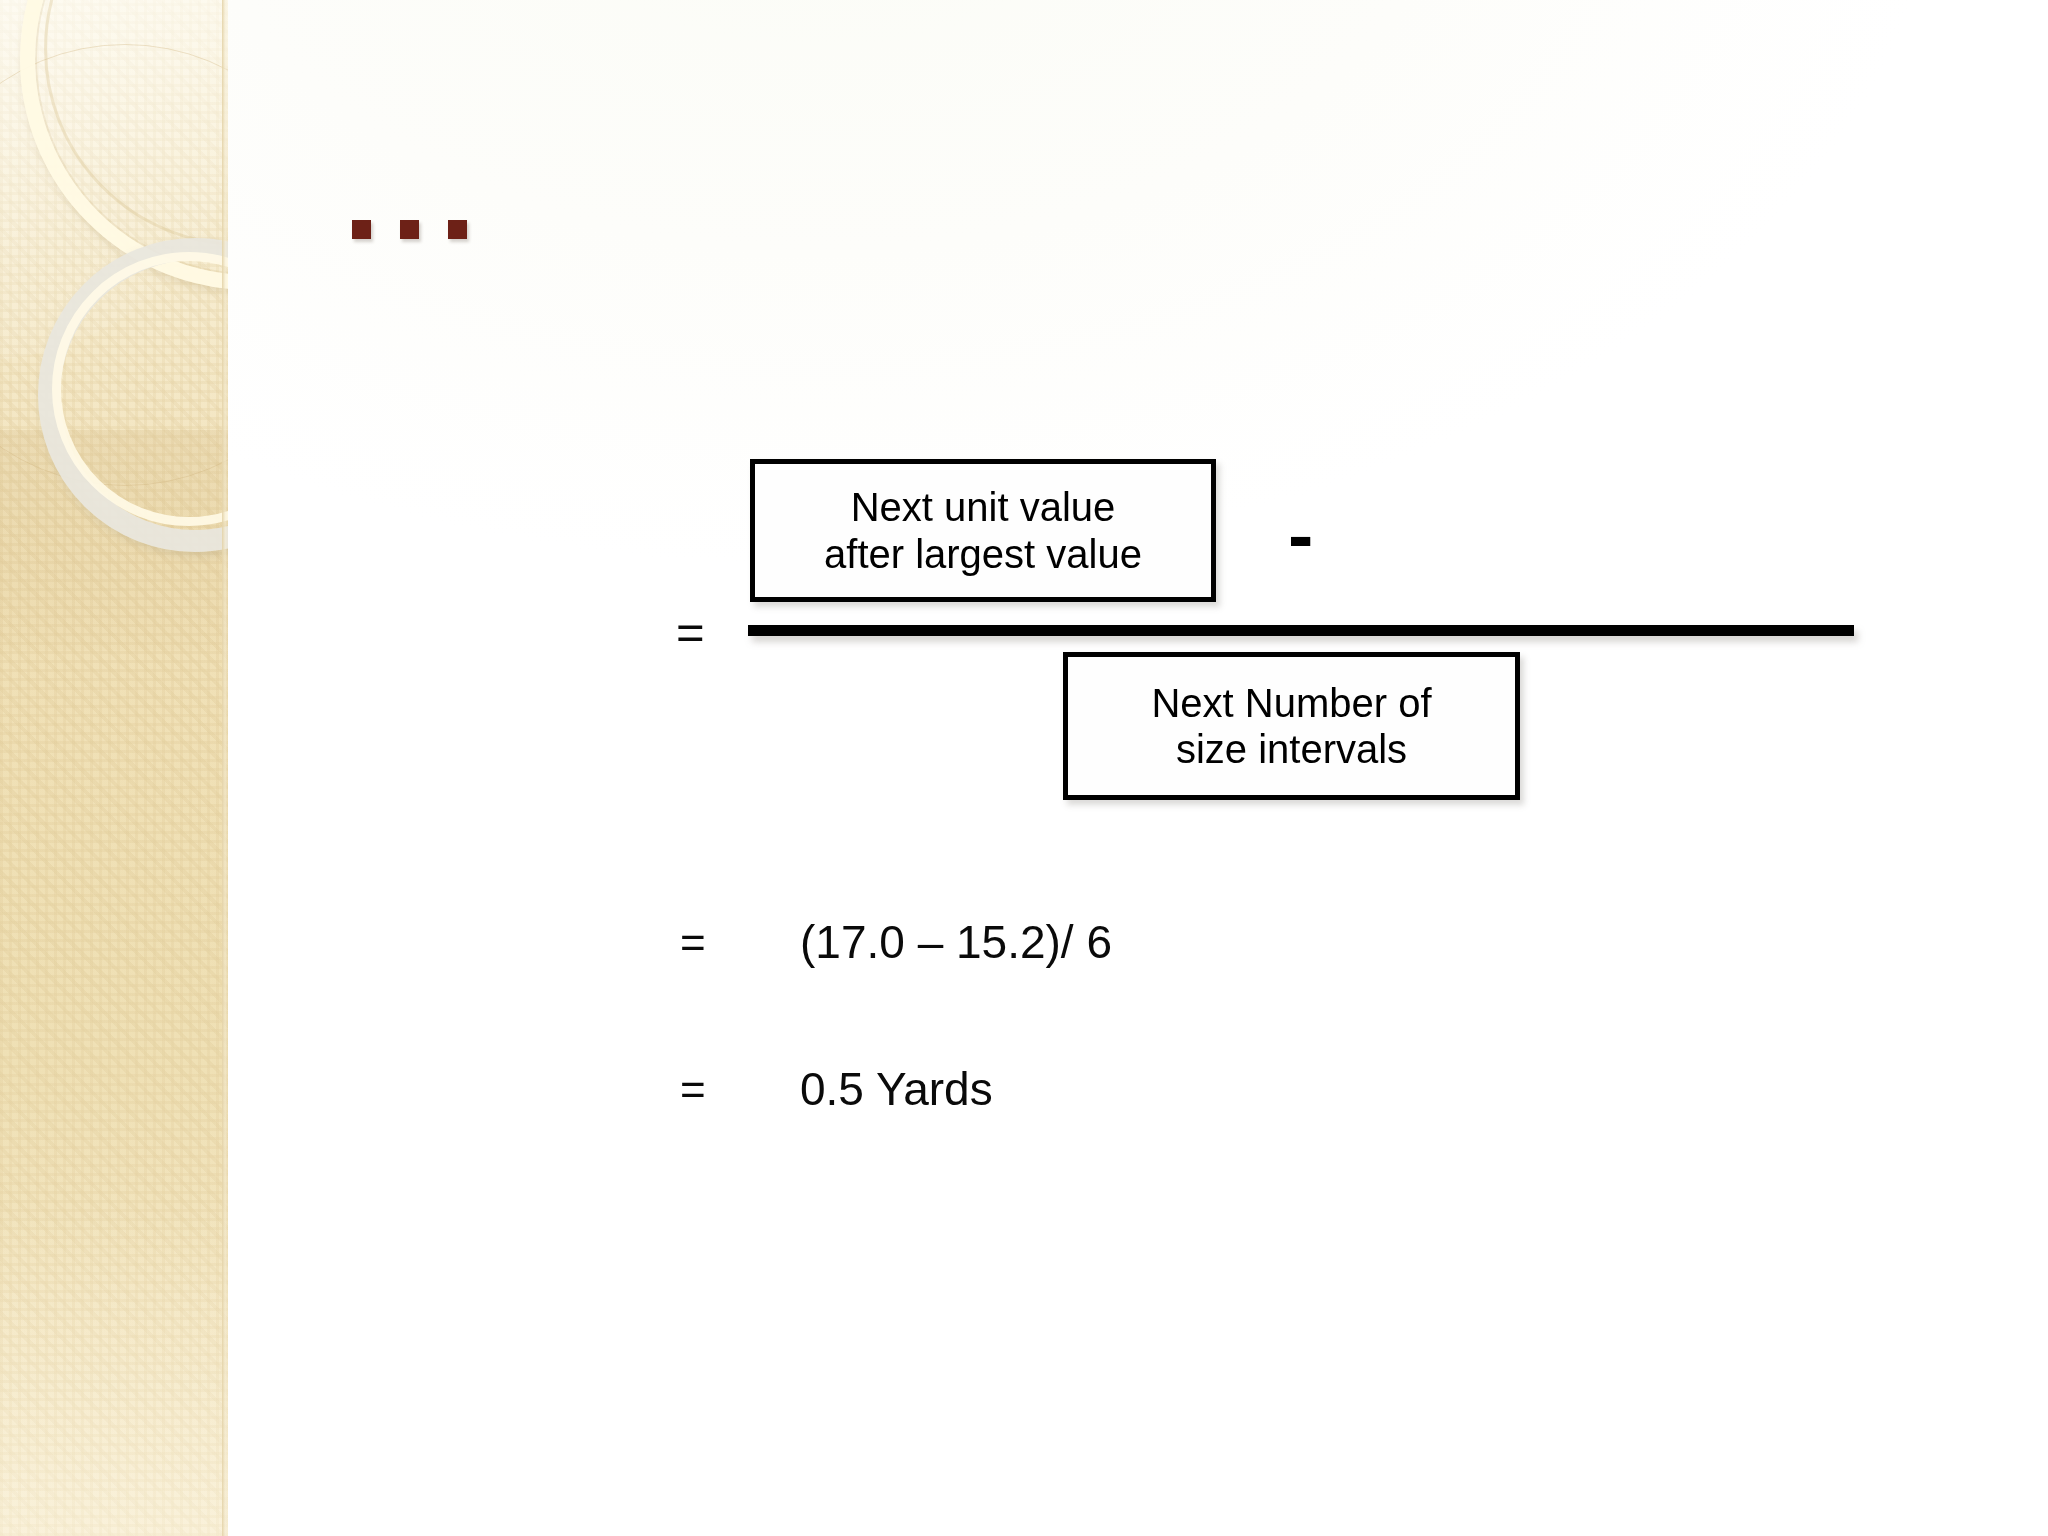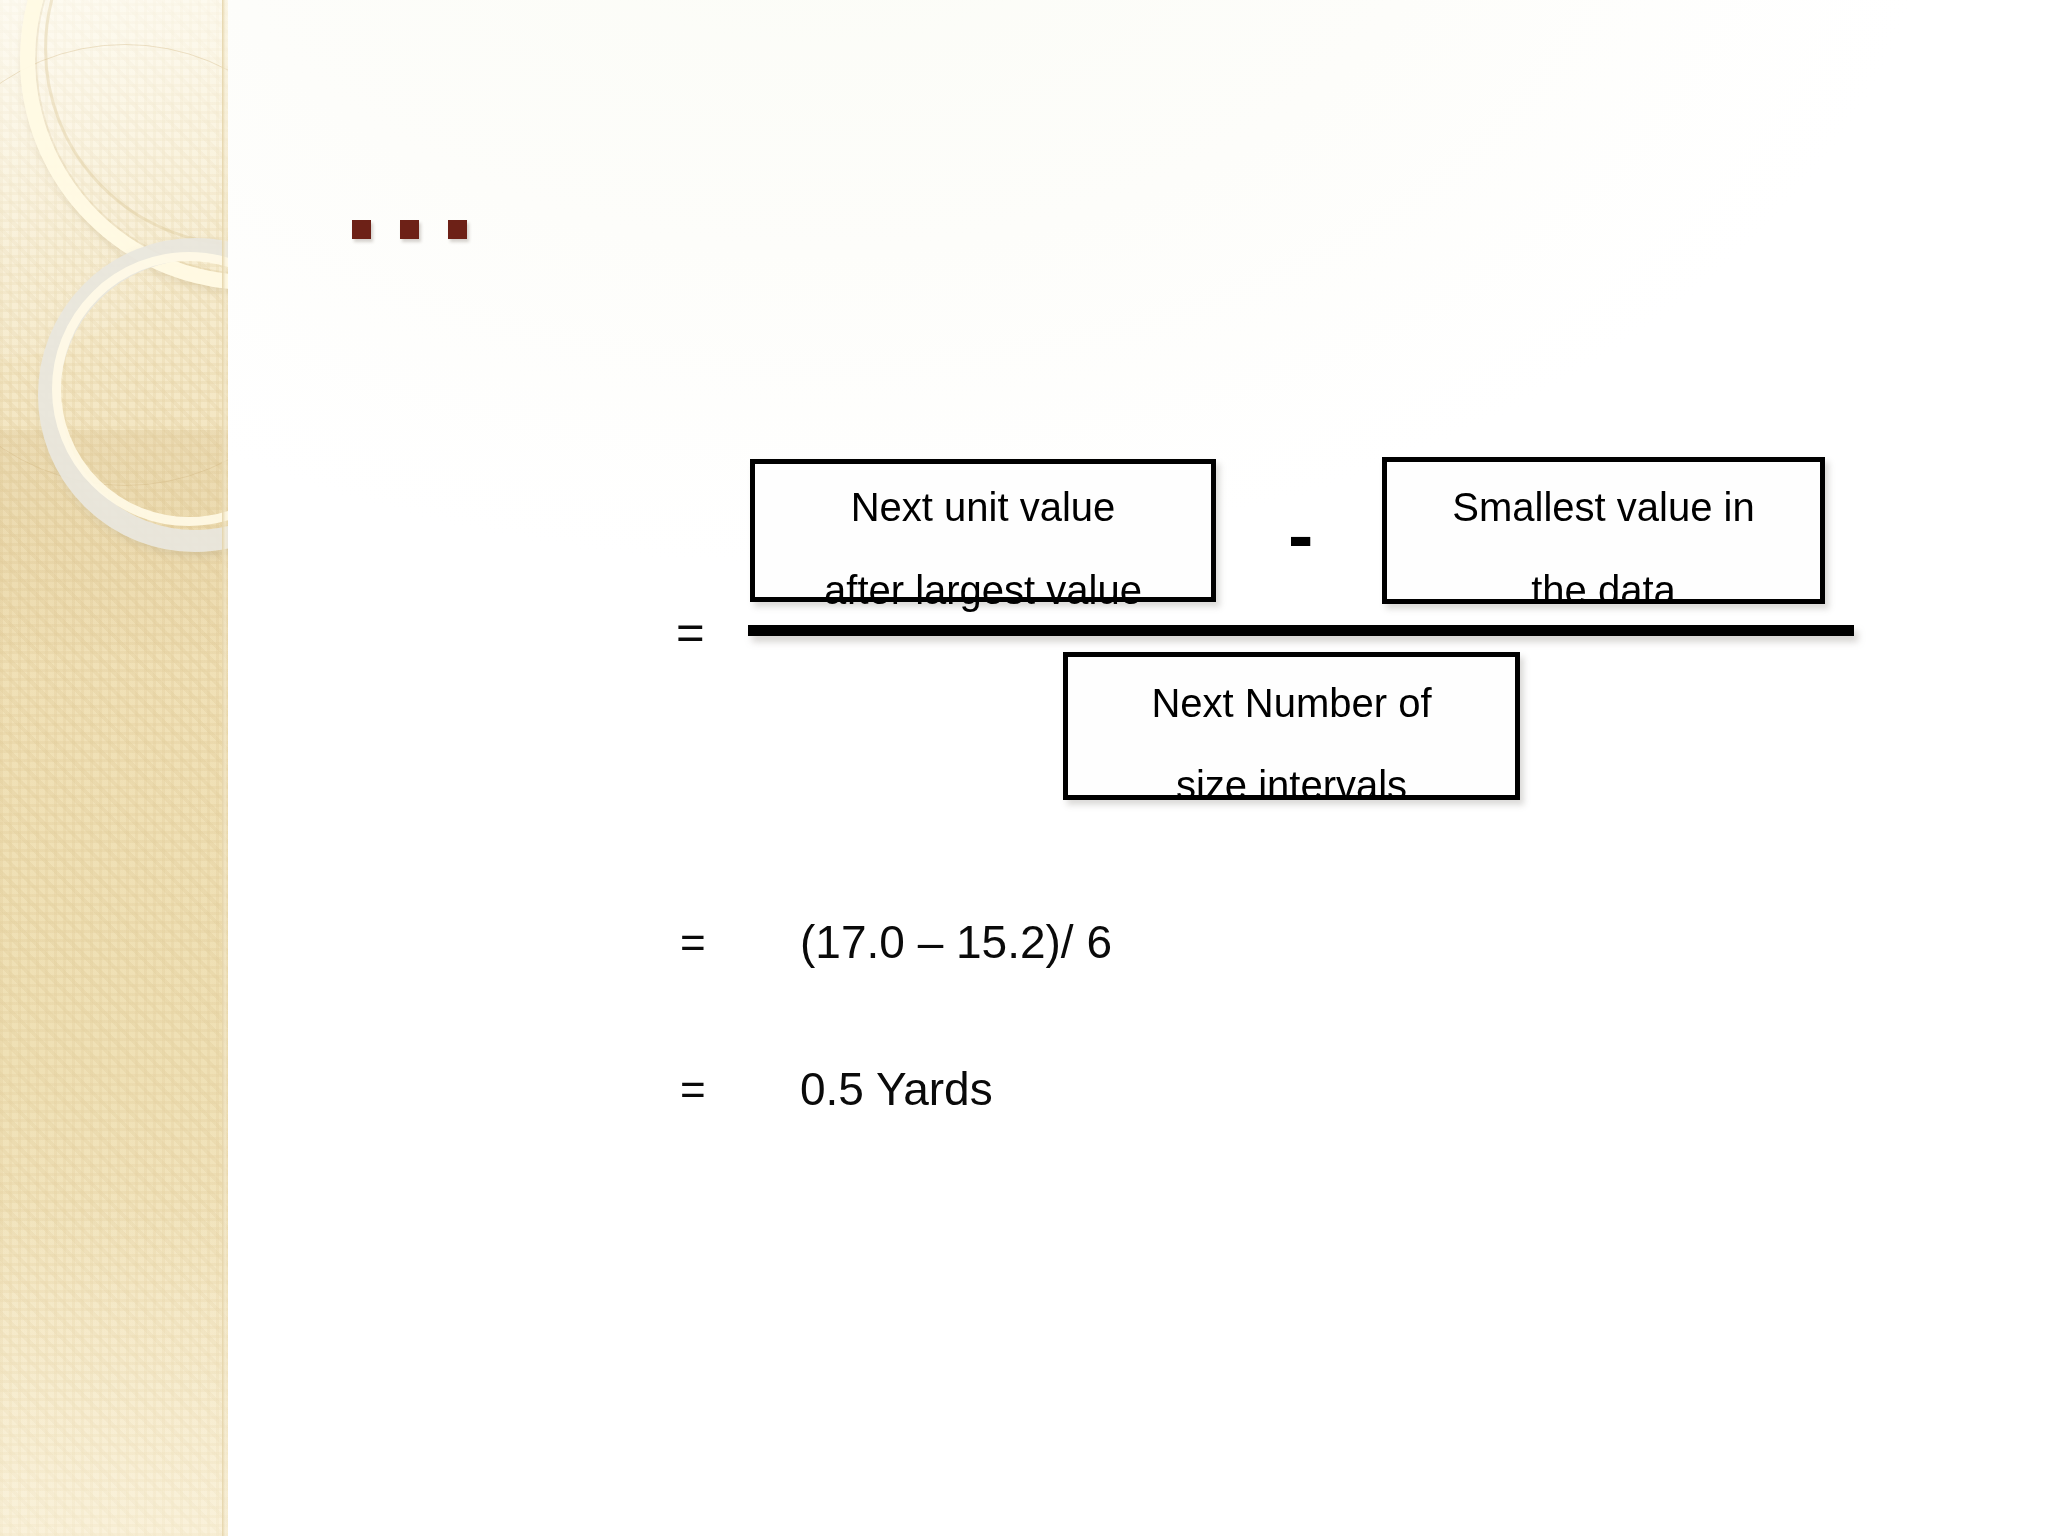--- a/index.html
+++ b/index.html
@@ -148,21 +148,21 @@
     display: flex;
     flex-direction: column;
     align-items: center;
     justify-content: center;
     color: #000000;
     font-size: 40px;
     line-height: 1.16;
     text-align: center;
     box-shadow: 4px 5px 6px rgba(140,135,130,0.30);
   }
-  .fbox span { display: block; white-space: nowrap; margin-top: 36px; }
+  .fbox span { display: block; white-space: nowrap; }
 
   #box-width-of-class-interval {
     left: 252px;
     top: 565px;
     width: 365px;
     height: 135px;
   }
   #box-next-unit-value {
     left: 750px;
     top: 459px;
@@ -261,24 +261,20 @@
 
   <div id="equals-main">=</div>
 
   <div class="fbox" id="box-next-unit-value">
     <span>Next unit value</span>
     <span>after largest value</span>
   </div>
 
   <div id="minus-sign">-</div>
 
-  <div class="fbox" id="box-smallest-value">
-    <span>Smallest value in</span>
-    <span>the data</span>
-  </div>
 
   <div id="fraction-bar"></div>
 
   <div class="fbox" id="box-total-number">
     <span>Next Number of</span>
     <span>size intervals</span>
   </div>
 
   <div class="result-row" id="result-row-expression">
     <span class="result-eq">=</span>

